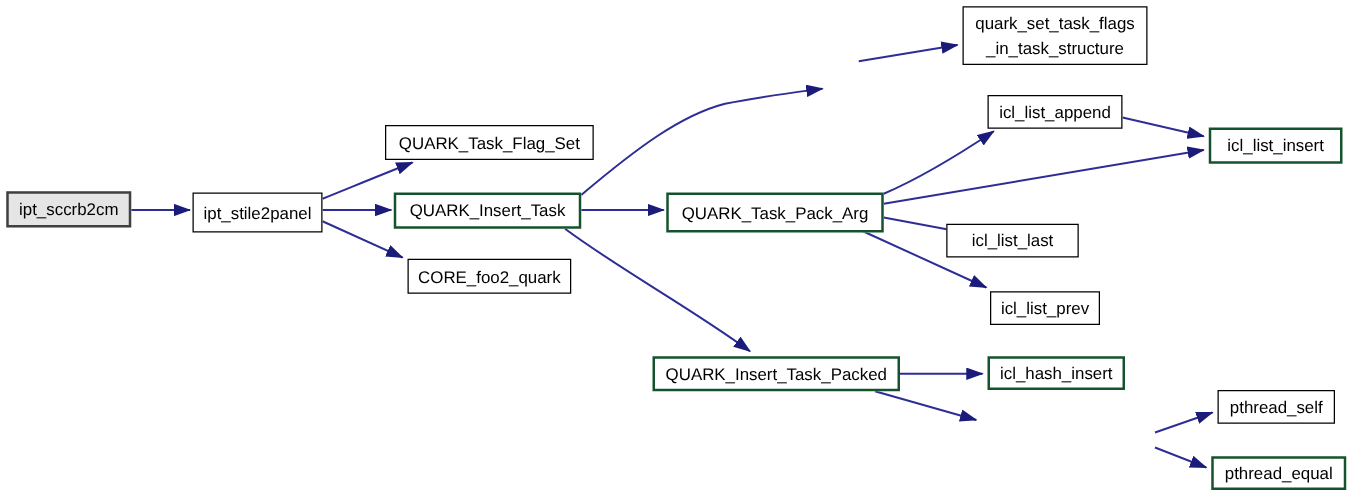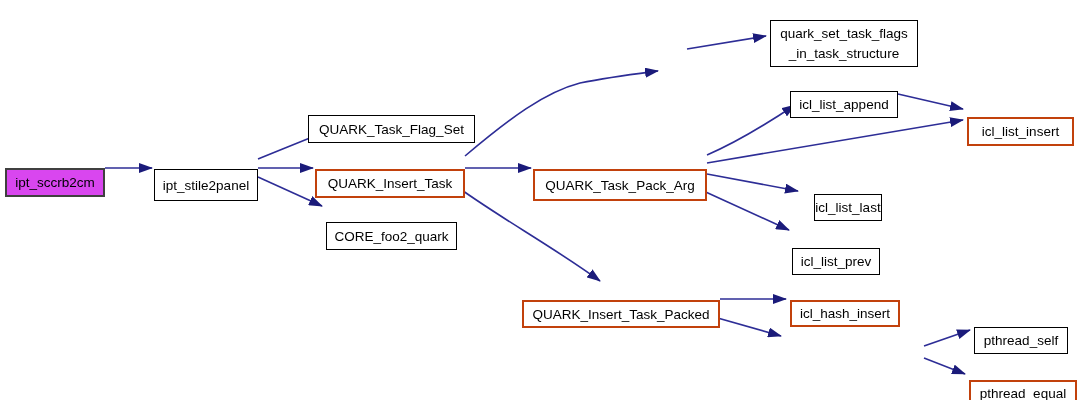--- a/index.html
+++ b/index.html
@@ -27,42 +27,41 @@
     background: #ffffff;
     border: 1px solid #000000;
     display: flex;
     align-items: center;
     justify-content: center;
     font-size: 13.5px;
     color: #000000;
     white-space: nowrap;
     cursor: pointer;
     text-align: center;
-    margin-top: 15px;
   }
-  .node.thick { border: 2px solid #c2410c; }
+  .node.thick { border: 2px solid #14532d; }
   .node.current {
-    background: #d946ef;
+    background: #e5e5e5;
     border: 2px solid #404040;
     cursor: default;
   }
   .node.twoline { white-space: pre-line; line-height: 1.45; font-size: 13.5px; }
 
   
   #n-sccrb2cm   { left: 5px;   top: 153px; width: 100px; height: 29px; }
   #n-stile2panel{ left: 154px; top: 154px; width: 104px; height: 32px; }
   #n-flagset    { left: 308px; top: 100px; width: 167px; height: 28px; }
   #n-inserttask { left: 315px; top: 154px; width: 150px; height: 29px; }
   #n-corefoo2   { left: 326px; top: 207px; width: 131px; height: 28px; }
   #n-taskinit   { left: 556px; top: 44px;  width: 131px; height: 27px; }
   #n-quarkset   { left: 770px; top: 5px;   width: 148px; height: 47px; }
   #n-packarg    { left: 533px; top: 154px; width: 174px; height: 32px; }
   #n-append     { left: 790px; top: 76px;  width: 108px; height: 27px; }
   #n-insert     { left: 967px; top: 102px; width: 107px; height: 29px; }
-  #n-last       { left: 814px; top: 179px; width: 68px;  height: 27px; }
+  #n-last       { left: 757px; top: 179px; width: 106px;  height: 27px; }
   #n-prev       { left: 792px; top: 233px; width: 88px;  height: 27px; }
   #n-packed     { left: 522px; top: 285px; width: 198px; height: 28px; }
   #n-hash       { left: 790px; top: 285px; width: 110px; height: 27px; }
   #n-rank       { left: 767px; top: 339px; width: 157px; height: 26px; }
   #n-self       { left: 974px; top: 312px; width: 94px;  height: 27px; }
   #n-equal      { left: 969px; top: 365px; width: 108px; height: 27px; }
 </style>
 </head>
 <body>
 

